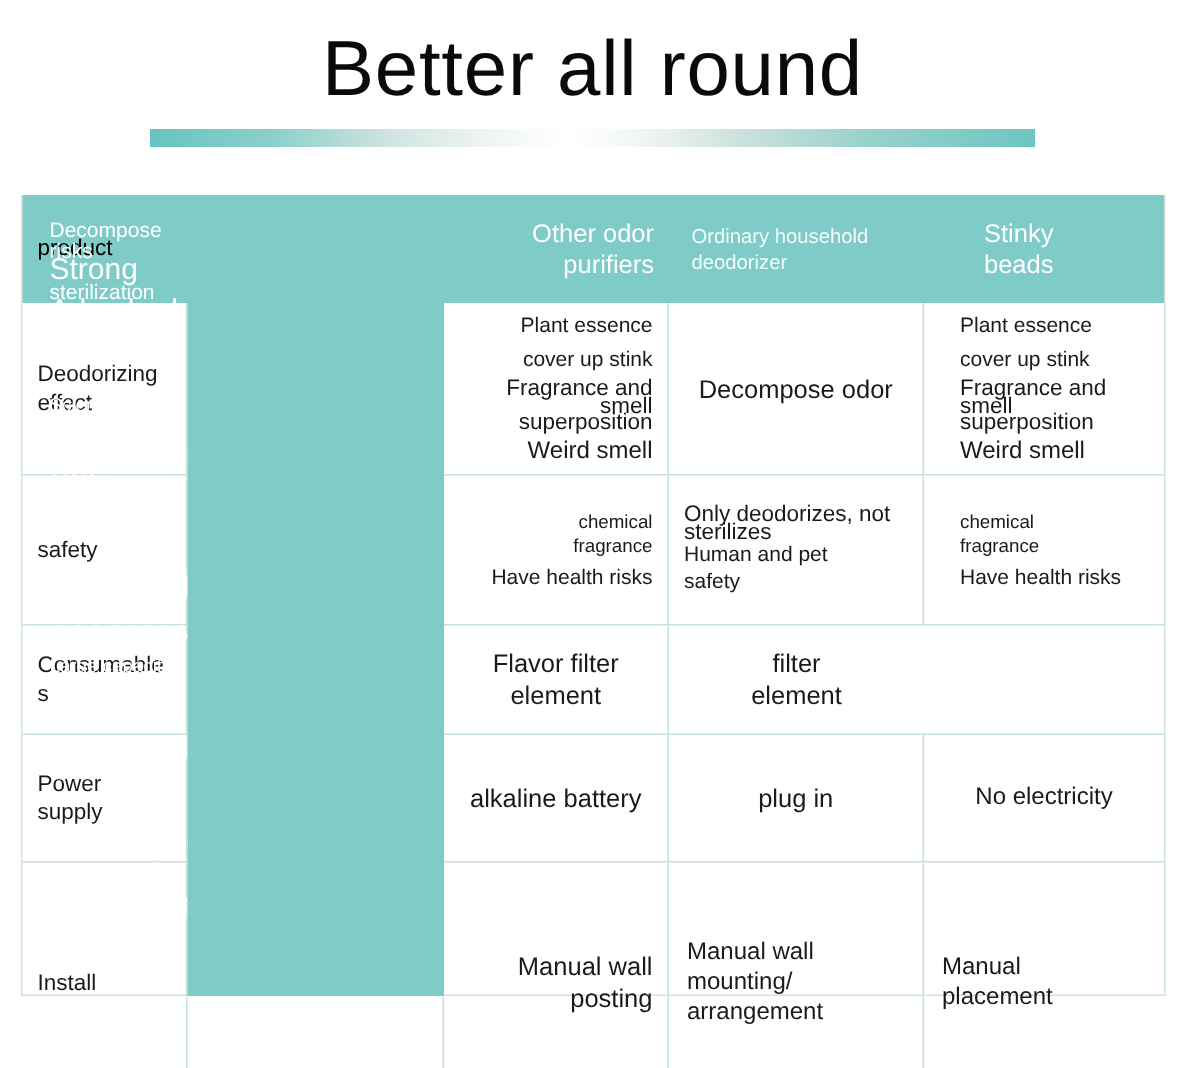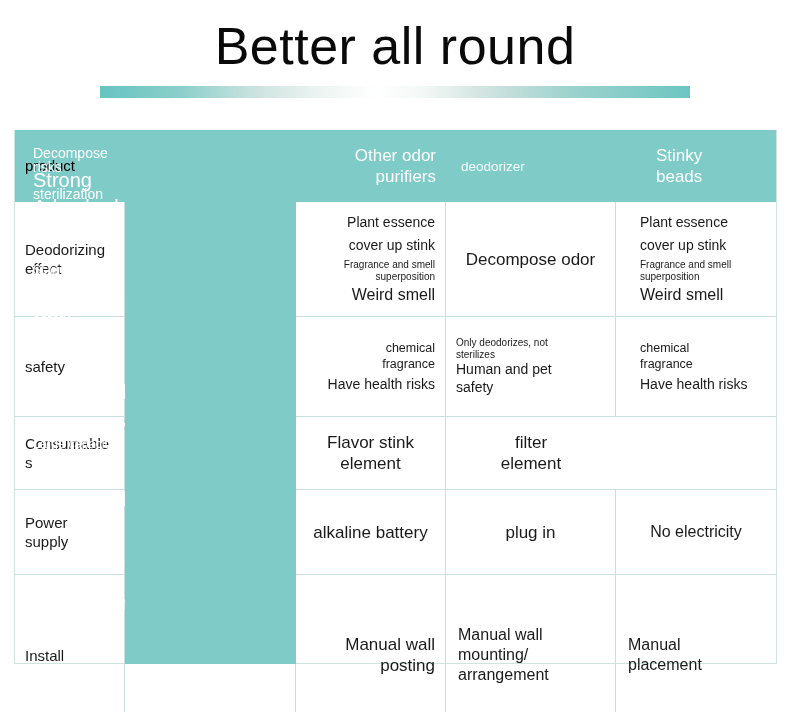--- a/index.html
+++ b/index.html
@@ -145,21 +145,21 @@
   .f-tight     { line-height: 13.5px; }
   .f-center    { text-align: center; }
   .f-gap-top   { margin-top: 4px; }
 
   
   .rowlabel {
     font-size: 15px;
     line-height: 19px;
     color: #1a1a1a;
   }
-  .t-xs  { font-size: 10px;   line-height: 11.5px; color: #1a1a1a; }
+  .t-xs  { font-size: 15px;   line-height: 11.5px; color: #1a1a1a; }
   .t-sm  { font-size: 12.5px; line-height: 16px;   color: #1a1a1a; }
   .t-md  { font-size: 14px;   line-height: 18px;   color: #1a1a1a; }
   .t-lg  { font-size: 16px;   line-height: 20px;   color: #1a1a1a; }
   .t-xl  { font-size: 17px;   line-height: 21px;   color: #1a1a1a; }
   .mt3 { margin-top: 5px; }
   .mt2 { margin-top: 3px; }
   .center { text-align: center; }
   .pl10 { padding-left: 12px; }
   .pl20 { padding-left: 24px; }
 
@@ -188,20 +188,21 @@
       <div class="cell c1 hdr-featured">
         <span class="hdr-small">Ulaish Intelligence</span>
         <span class="hdr-big">Deodorizing</span>
         <span class="hdr-big">sterilizer</span>
       </div>
       <div class="cell c2 hdr-c2">
         <span class="hdr-big">Other odor</span>
         <span class="hdr-big">purifiers</span>
       </div>
       <div class="cell c3 hdr-c3">
+        <span class="hdr-small">Ordinary household</span>
         <span class="hdr-small">deodorizer</span>
       </div>
       <div class="cell c4 hdr-c4">
         <span class="hdr-big">Stinky</span>
         <span class="hdr-big">beads</span>
       </div>
     </div>
 
     <div class="row r1">
       <div class="cell c0">
@@ -251,21 +252,21 @@
       </div>
     </div>
 
     <div class="row r3">
       <div class="cell c0">
         <span class="rowlabel">Consumable</span>
         <span class="rowlabel">s</span>
       </div>
       <div class="cell c1"></div>
       <div class="cell c2 center">
-        <span class="t-xl">Flavor stink</span>
+        <span class="t-xl">Flavor filter</span>
         <span class="t-xl">element</span>
       </div>
       <div class="cell c3 center">
         <span class="t-xl">filter</span>
         <span class="t-xl">element</span>
       </div>
     </div>
 
     <div class="row r4">
       <div class="cell c0">

